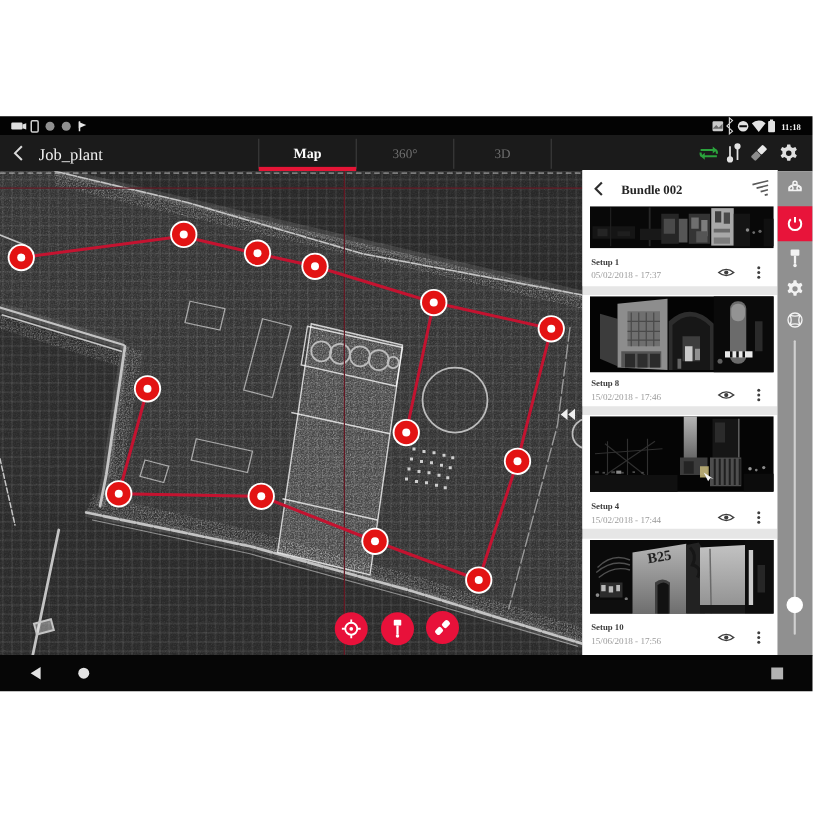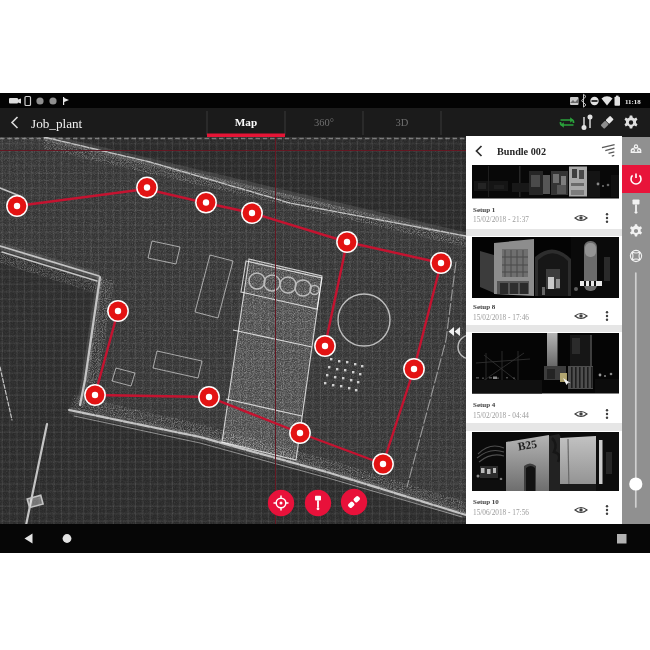--- a/index.html
+++ b/index.html
@@ -285,25 +285,25 @@
           <circle cy="3.8" r="1.2"></circle>
         </g>
       <use href="#eye1" transform="translate(0,292)"></use>
       <g transform="translate(141,374)" fill="#3f3f3f">
           <circle cy="-3.8" r="1.2"></circle>
           <circle r="1.2"></circle>
           <circle cy="3.8" r="1.2"></circle>
         </g>
     </svg>
     <div class="ttl" style="top:69.5px">Setup 1</div>
-      <div class="dt" style="top:79.3px">15/02/2018 - 21:37</div>
+      <div class="dt" style="top:79.3px">05/02/2018 - 17:37</div>
     <div class="ttl" style="top:167px">Setup 8</div>
       <div class="dt" style="top:177.3px">15/02/2018 - 17:46</div>
     <div class="ttl" style="top:265px">Setup 4</div>
-      <div class="dt" style="top:275.3px">15/02/2018 - 04:44</div>
+      <div class="dt" style="top:275.3px">15/02/2018 - 17:44</div>
     <div class="ttl" style="top:362px">Setup 10</div>
       <div class="dt" style="top:372.3px">15/06/2018 - 17:56</div>
     <svg class="thumb" style="top:29px" width="147" height="33.5" viewBox="0 0 147 33.5">
       <rect width="147" height="33.5" fill="#080808"></rect>
       <rect x="2" y="16" width="34" height="10" fill="#151515"></rect>
       <rect x="6" y="18" width="8" height="6" fill="#242424"></rect>
         <rect x="22" y="20" width="10" height="4" fill="#1e1e1e"></rect>
       <rect x="16" y="1" width="1" height="31" fill="#1e1e1e"></rect>
         <rect x="47" y="1" width="1.5" height="31" fill="#262626"></rect>
       <rect x="40" y="18" width="18" height="9" fill="#181818"></rect>

